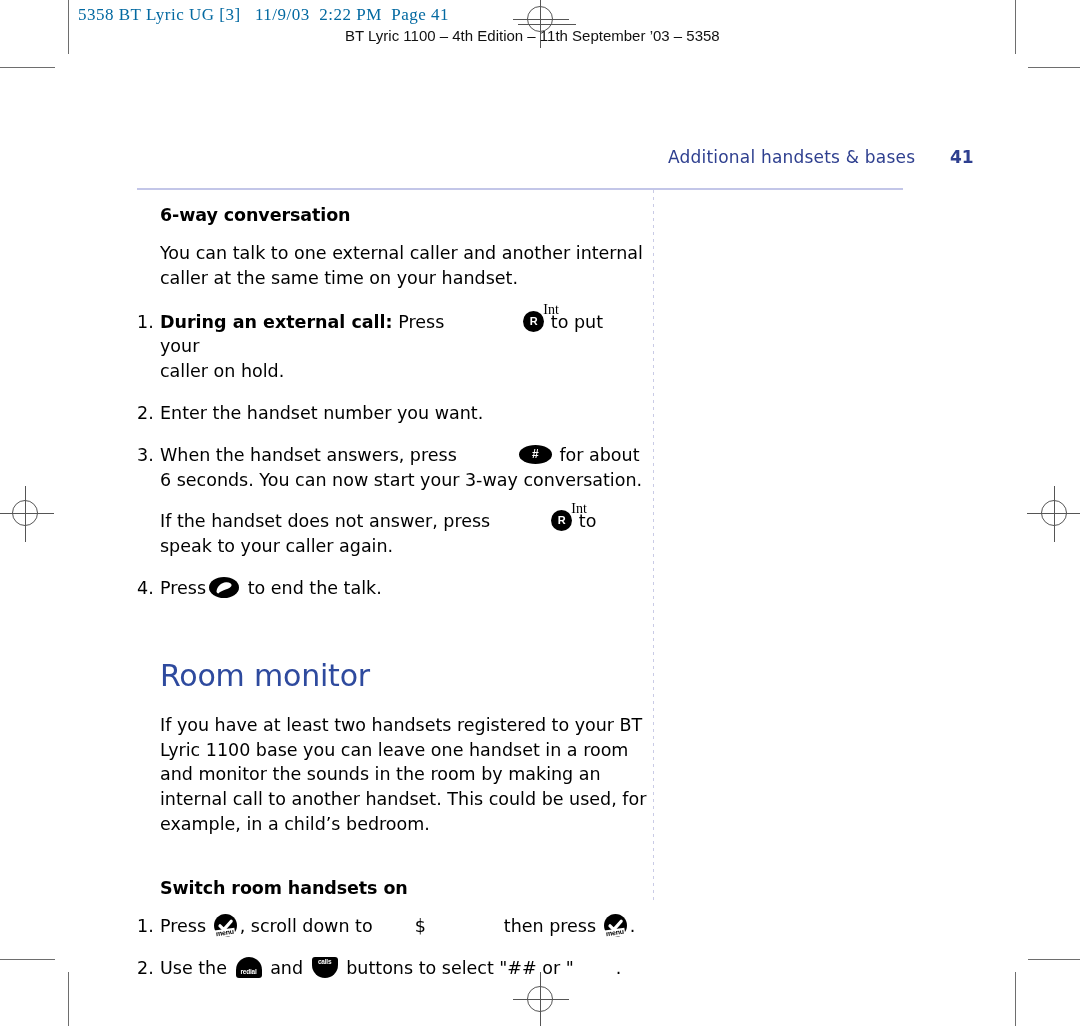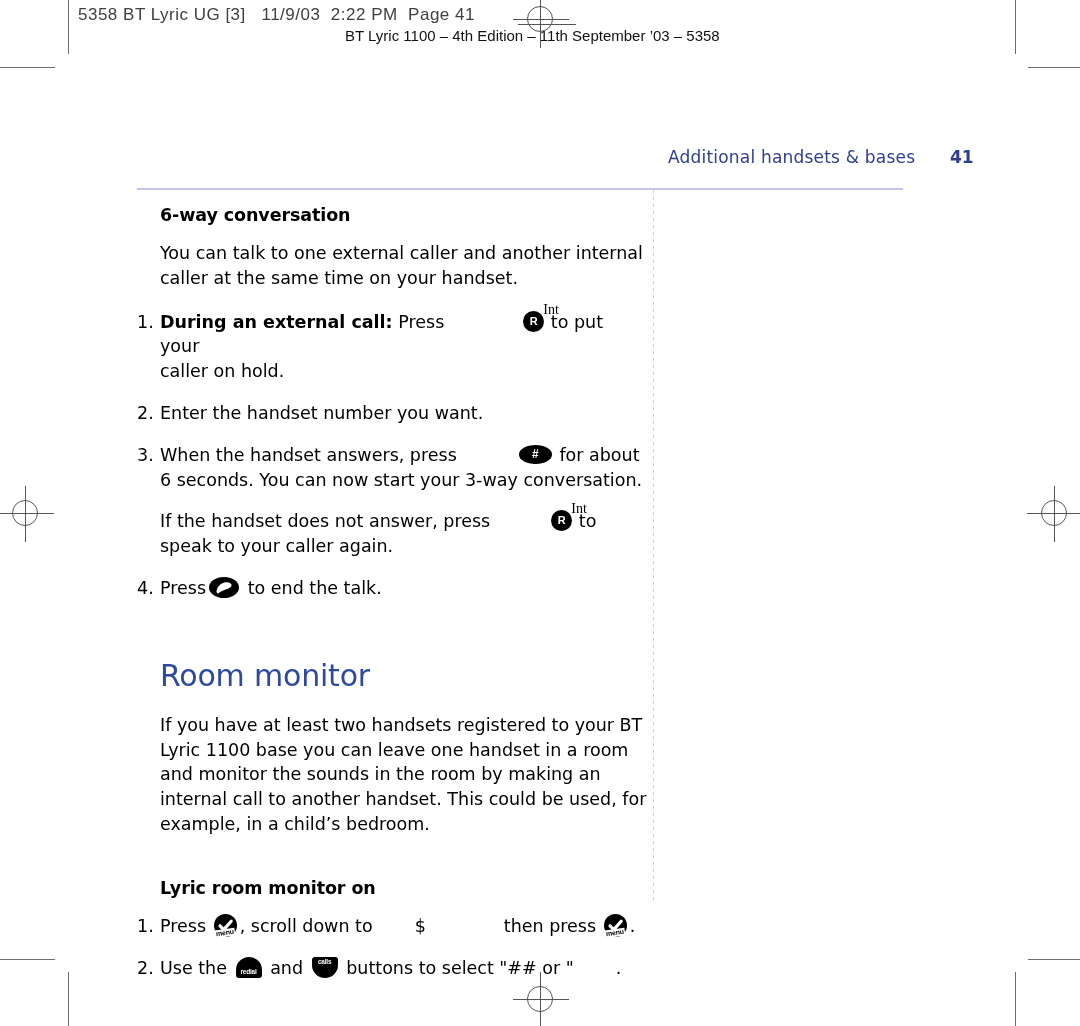--- a/index.html
+++ b/index.html
@@ -48,24 +48,24 @@
     left: 0; top: 27px;
     width: 56px; height: 1px;
     background: #555;
   }
 
   
   .slug-line1 {
     position: absolute;
     left: 78px;
     top: 5px;
-    font-family: Liberation Sans, sans-serif;
+    font-family: Liberation Serif, serif;
     font-size: 17px;
     letter-spacing: 0.5px;
-    color: #404040;
+    color: #0369a1;
     white-space: pre;
   }
   .slug-line2 {
     position: absolute;
     left: 345px;
     top: 27px;
     font-family: "Liberation Sans", sans-serif;
     font-size: 15px;
     color: #111;
     white-space: pre;
@@ -418,21 +418,21 @@
     </ol>
 
     <div class="spacer-lg"></div>
 
     <h2 class="chapter">Room monitor</h2>
 
     <p class="body">If you have at least two handsets registered to your BT Lyric 1100 base you can leave one handset in a room and monitor the sounds in the room by making an internal call to another handset. This could be used, for example, in a child’s bedroom.</p>
 
     <div class="spacer-md"></div>
 
-    <h3 class="sub">Lyric room monitor on</h3>
+    <h3 class="sub">Switch room handsets on</h3>
 
     <ol class="steps">
 
       <li>
         <span class="num">1.</span><span>Press</span> <span class="icon key-menu"><span class="disc"></span><svg width="23" height="23" viewBox="0 0 23 23">
               <path d="M6 11.8 L9.8 15.6 L17.2 7.2" stroke="#fff" stroke-width="3.2" fill="none" stroke-linecap="round" stroke-linejoin="round"></path>
             </svg><span class="lbl">menu</span></span><span>, scroll down to</span><span class="gap-sm"></span><span>$</span><span class="gap-lg"></span><span>then press</span> <span class="icon key-menu"><span class="disc"></span><svg width="23" height="23" viewBox="0 0 23 23">
               <path d="M6 11.8 L9.8 15.6 L17.2 7.2" stroke="#fff" stroke-width="3.2" fill="none" stroke-linecap="round" stroke-linejoin="round"></path>
             </svg><span class="lbl">menu</span></span><span>.</span>
       </li>

